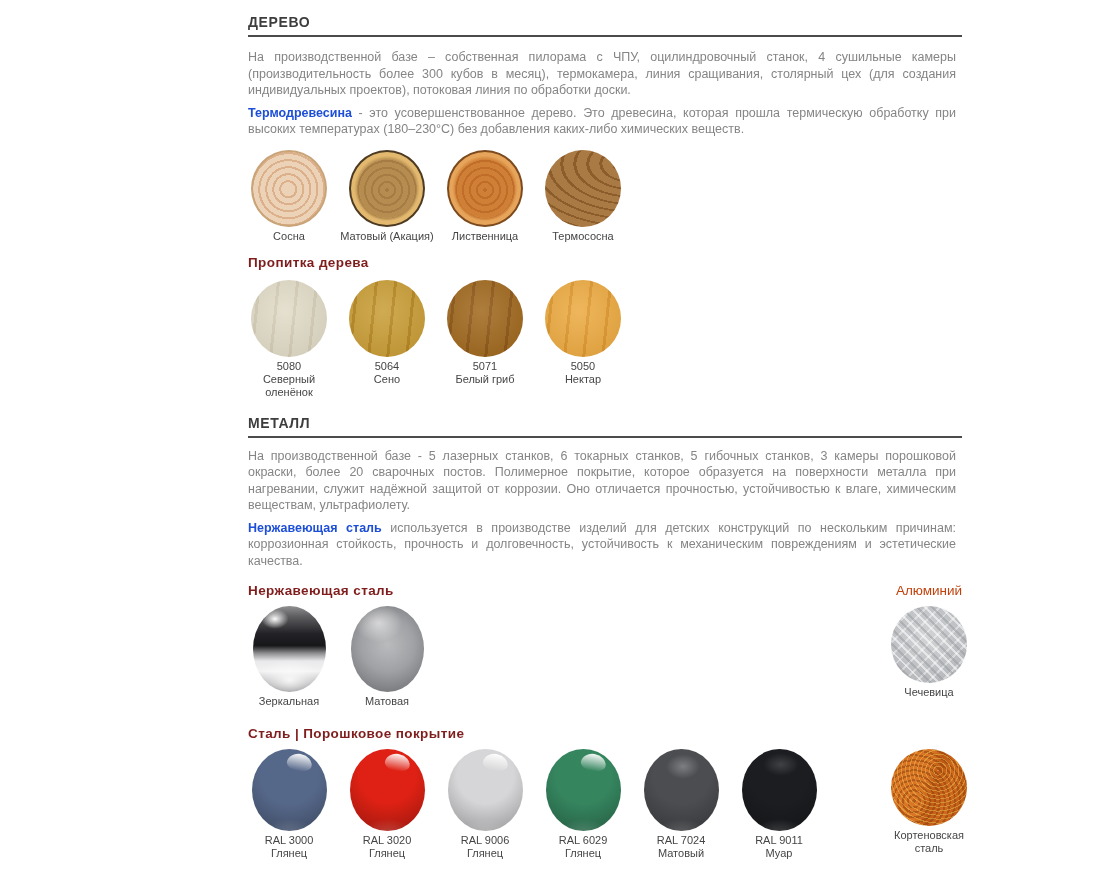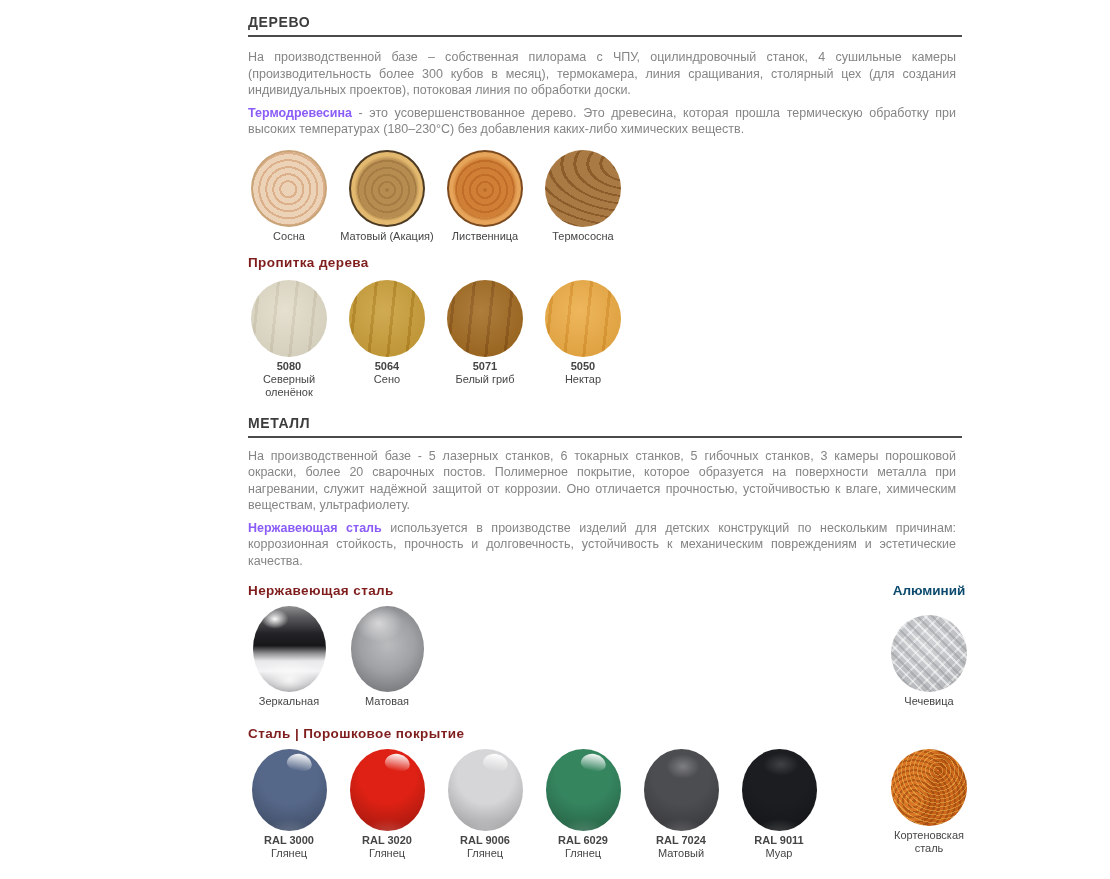--- a/index.html
+++ b/index.html
@@ -7,32 +7,32 @@
               font-family:"Liberation Sans", sans-serif; }
   .page { width:1030px; height:879px; padding:14px 0 0 240px; position:relative; }
   .content { width:724px; }
 
   
   .section-title { font-size:14px; font-weight:700; color:#3d3d3d; letter-spacing:.6px;
                    margin:0 0 5px 8px; }
   .section-rule { border:none; border-top:2px solid #4b4b4b; margin-left:8px; width:714px; }
   .body-par { font-size:12.5px; line-height:16.5px; color:#858585; text-align:justify;
               margin:10px 8px 0 8px; }
-  .body-par b { color:#8b5cf6; font-weight:700; }
+  .body-par b { color:#1d4ed8; font-weight:700; }
   .sub-heading { font-size:13.5px; color:#7f1d1d; font-weight:600; letter-spacing:.4px;
                  margin:12px 0 0 8px; }
 
   
   .swatch-row { display:flex; margin-top:10px; }
   .col { width:98px; display:flex; flex-direction:column; align-items:center; }
   .col-right { margin-left:auto; margin-right:-14px; }
   .swatch-label { margin-top:3px; font-size:11px; line-height:13px; color:#454545;
                   text-align:center; }
   .nowrap { white-space:nowrap; }
-  .swatch-code { font-weight:700; }
+  .swatch-code { font-weight:400; }
 
   
   .disc { width:76px; height:77px; border-radius:50%; position:relative; flex-shrink:0; }
 
   .wood-rings { background:
       radial-gradient(circle at 49% 51%, var(--c1) 0 5px, transparent 5px),
       repeating-radial-gradient(circle at 49% 51%, var(--c2) 0 2px, var(--c1) 2px 7px);
     border:2px solid var(--c3); }
   .wood-bark { background:
       radial-gradient(circle at 50% 50%, rgba(0,0,0,0) 56%, var(--c3) 64% 86%, var(--c4) 94%),
@@ -69,21 +69,21 @@
       repeating-linear-gradient(-45deg, rgba(255,255,255,.4) 0 2px, rgba(0,0,0,0) 2px 9px),
       radial-gradient(circle at 45% 40%, #d3d5d7, #b8babd 70%, #a5a7aa 100%); }
   .corten { background:
       repeating-radial-gradient(circle at 62% 28%, rgba(235,190,80,.5) 0 1px, rgba(0,0,0,0) 1px 4px),
       repeating-radial-gradient(circle at 30% 68%, rgba(140,62,12,.5) 0 2px, rgba(0,0,0,0) 2px 5px),
       linear-gradient(105deg, #d97524 0 44%, #bf5a15 56%, #d06a1e 72%, #b55310 100%); }
 
   
   .dual-heading { display:flex; align-items:baseline; margin-top:14px; }
   .dual-heading .right { margin-left:auto; margin-right:-14px; width:98px; text-align:center;
-      font-size:13.5px; color:#0c4a6e; font-weight:700; }
+      font-size:13.5px; color:#c2410c; font-weight:400; }
 </style>
 </head>
 <body>
 
 <div class="page">
   <div class="content">
 
     <h2 class="section-title">ДЕРЕВО</h2>
     <hr class="section-rule">
     <p class="body-par" style="margin-top:12px">На производственной базе – собственная пилорама с ЧПУ, оцилиндровочный станок, 4 сушильные камеры (производительность более 300 кубов в месяц), термокамера, линия сращивания, столярный цех (для создания индивидуальных проектов), потоковая линия по обработки доски.</p>
@@ -140,21 +140,21 @@
 
     <div class="swatch-row" style="margin-top:8px">
       <div class="col">
         <div class="chrome"></div>
         <div class="swatch-label nowrap">Зеркальная</div>
       </div>
       <div class="col">
         <div class="matte-steel"></div>
         <div class="swatch-label nowrap">Матовая</div>
       </div>
-      <div class="col col-right" style="justify-content:flex-end">
+      <div class="col col-right" style="justify-content:flex-start">
         <div class="disc plate"></div>
         <div class="swatch-label nowrap">Чечевица</div>
       </div>
     </div>
 
     <h3 class="sub-heading" style="margin-top:18px">Сталь | Порошковое покрытие</h3>
     <div class="swatch-row" style="margin-top:8px">
       <div class="col">
         <div class="sphere glossy" style="--c: #56688a;"></div>
         <div class="swatch-label"><span class="swatch-code">RAL 3000</span><br><span>Глянец</span></div>

